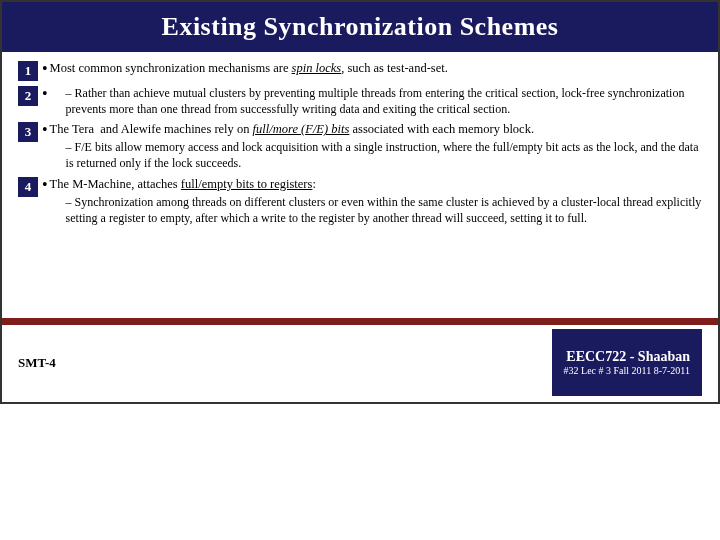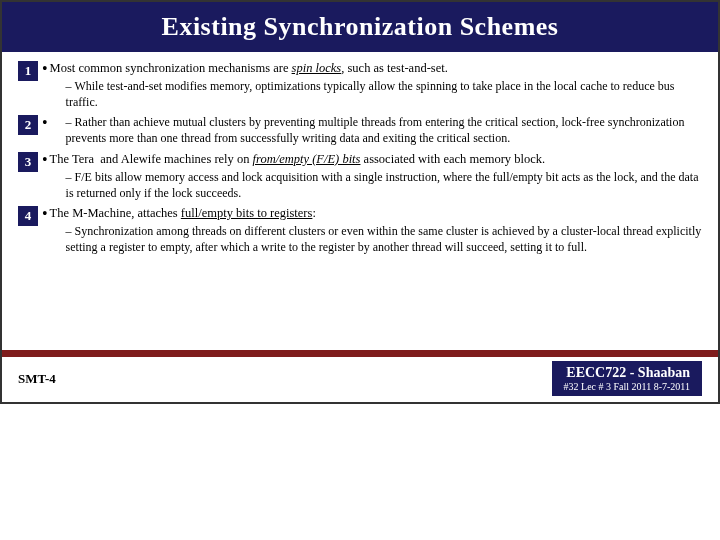--- a/index.html
+++ b/index.html
@@ -87,21 +87,21 @@
       border-top: 7px solid #7f1d1d;
     }
     .footer-left {
       font-size: 13px;
       font-weight: bold;
       font-family: 'Times New Roman', Times, serif;
     }
     .footer-right {
       background: #1a1a5e;
       color: #fff;
-      padding: 4px 12px;
+      padding: 20px 12px;
       font-size: 14px;
       font-weight: bold;
       font-family: 'Times New Roman', Times, serif;
       display: flex;
       flex-direction: column;
       align-items: flex-end;
     }
     .footer-right .sub-info {
       font-size: 10px;
       font-weight: normal;
@@ -121,42 +121,39 @@
   <div class="title-bar">Existing Synchronization Schemes</div>
   <div class="content">
 
     <div class="item-row">
       <div class="item-number">1</div>
       <div class="bullet-dot">•</div>
       <div class="item-content">
         <div class="main-text">
           Most common synchronization mechanisms are <u><i>spin locks</i></u>, such as test-and-set.
         </div>
-        <div class="sub-item">
-          While test-and-set modifies memory, optimizations typically allow the spinning to take place in the local cache to reduce bus traffic.
-        </div>
       </div>
     </div>
 
     <div class="item-row">
       <div class="item-number">2</div>
       <div class="bullet-dot">•</div>
       <div class="item-content">
         <div class="sub-item">
           Rather than achieve mutual clusters by preventing multiple threads from entering the critical section, lock-free synchronization prevents more than one thread from successfully writing data and exiting the critical section.
         </div>
       </div>
     </div>
 
     <div class="item-row">
       <div class="item-number">3</div>
       <div class="bullet-dot">•</div>
       <div class="item-content">
         <div class="main-text">
-          The Tera &nbsp;and Alewife machines rely on <u><i>from/empty (F/E) bits</i></u> associated with each memory block.
+          The Tera &nbsp;and Alewife machines rely on <u><i>full/more (F/E) bits</i></u> associated with each memory block.
         </div>
         <div class="sub-item">
           F/E bits allow memory access and lock acquisition with a single instruction, where the full/empty bit acts as the lock, and the data is returned only if the lock succeeds.
         </div>
       </div>
     </div>
 
     <div class="item-row">
       <div class="item-number">4</div>
       <div class="bullet-dot">•</div>

